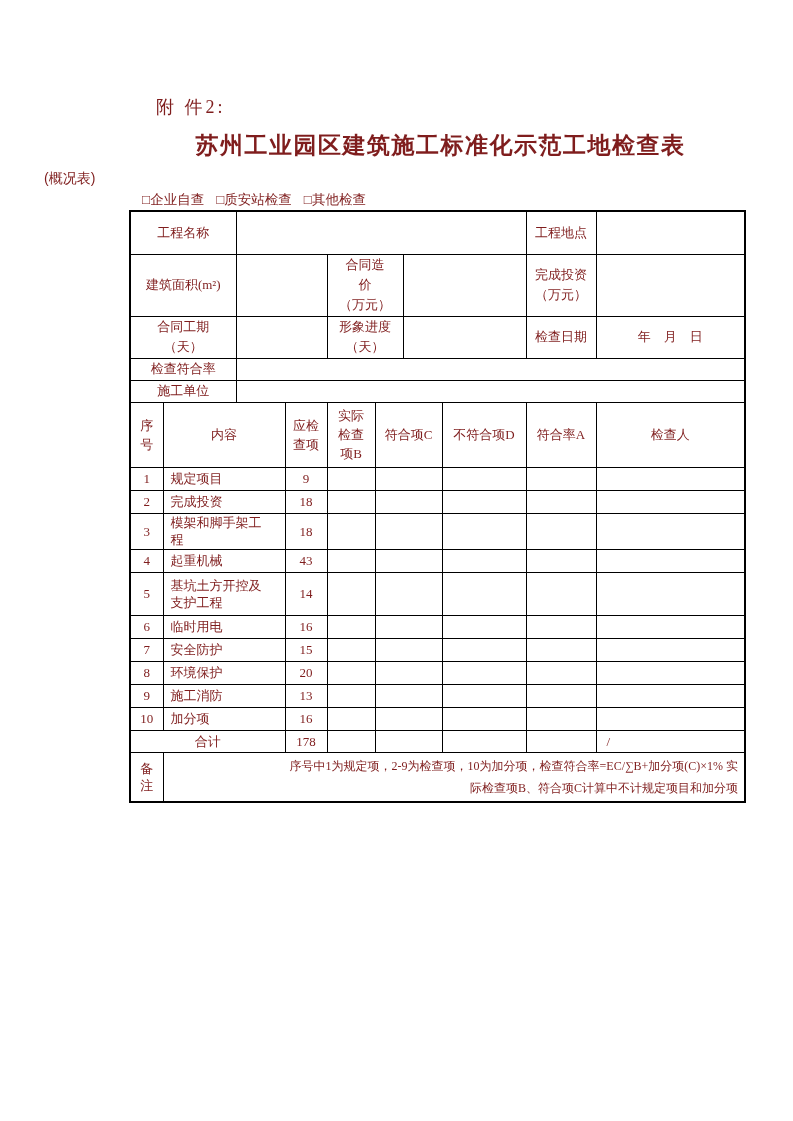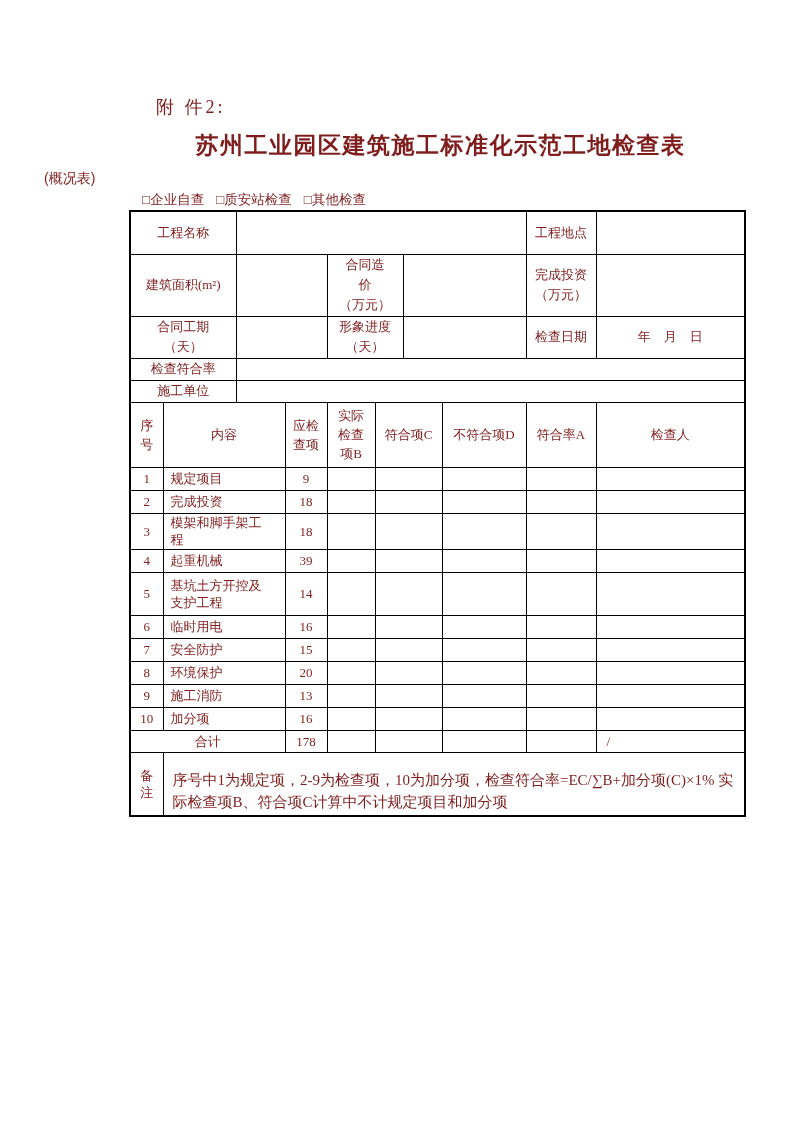--- a/index.html
+++ b/index.html
@@ -23,21 +23,21 @@
     border-collapse:collapse;table-layout:fixed;border:2px solid #000;
   }
   td{
     border:1px solid #000;padding:0;text-align:center;vertical-align:middle;
     font-size:13px;line-height:17px;white-space:pre-line;overflow:hidden;
   }
   tr.info-row td{line-height:20px;}
   tr.hdr-row td{line-height:19px;}
   td.left{text-align:left;padding-left:7px;}
   td.slash{text-align:left;padding-left:10px;}
-  td.remark-text{text-align:left;padding:16px 6px 2px 9px;line-height:22px;font-size:15px;}
+  td.remark-text{text-align:right;padding:2px 6px 2px 9px;line-height:22px;font-size:12px;}
   .h22{height:22px;} .h23{height:23px;} .h36{height:36px;} .h42{height:42px;}
   .h43{height:43px;} .h50{height:50px;} .h62{height:62px;} .h65{height:65px;}
   .pageno{position:absolute;left:0;top:1096px;width:100%;text-align:center;font-size:13px;}
 </style>
 </head>
 <body>
 
 <div class="page">
 
   <div class="attach">附 件2:</div>
@@ -139,21 +139,21 @@
       <td>18</td>
       <td></td>
       <td colspan="2"></td>
       <td></td>
       <td></td>
       <td></td>
     </tr>
     <tr class="h23">
       <td>4</td>
       <td colspan="2" class="left">起重机械</td>
-      <td>39</td>
+      <td>43</td>
       <td></td>
       <td colspan="2"></td>
       <td></td>
       <td></td>
       <td></td>
     </tr>
     <tr class="h43">
       <td>5</td>
       <td colspan="2" class="left">基坑土方开控及
 支护工程</td>

